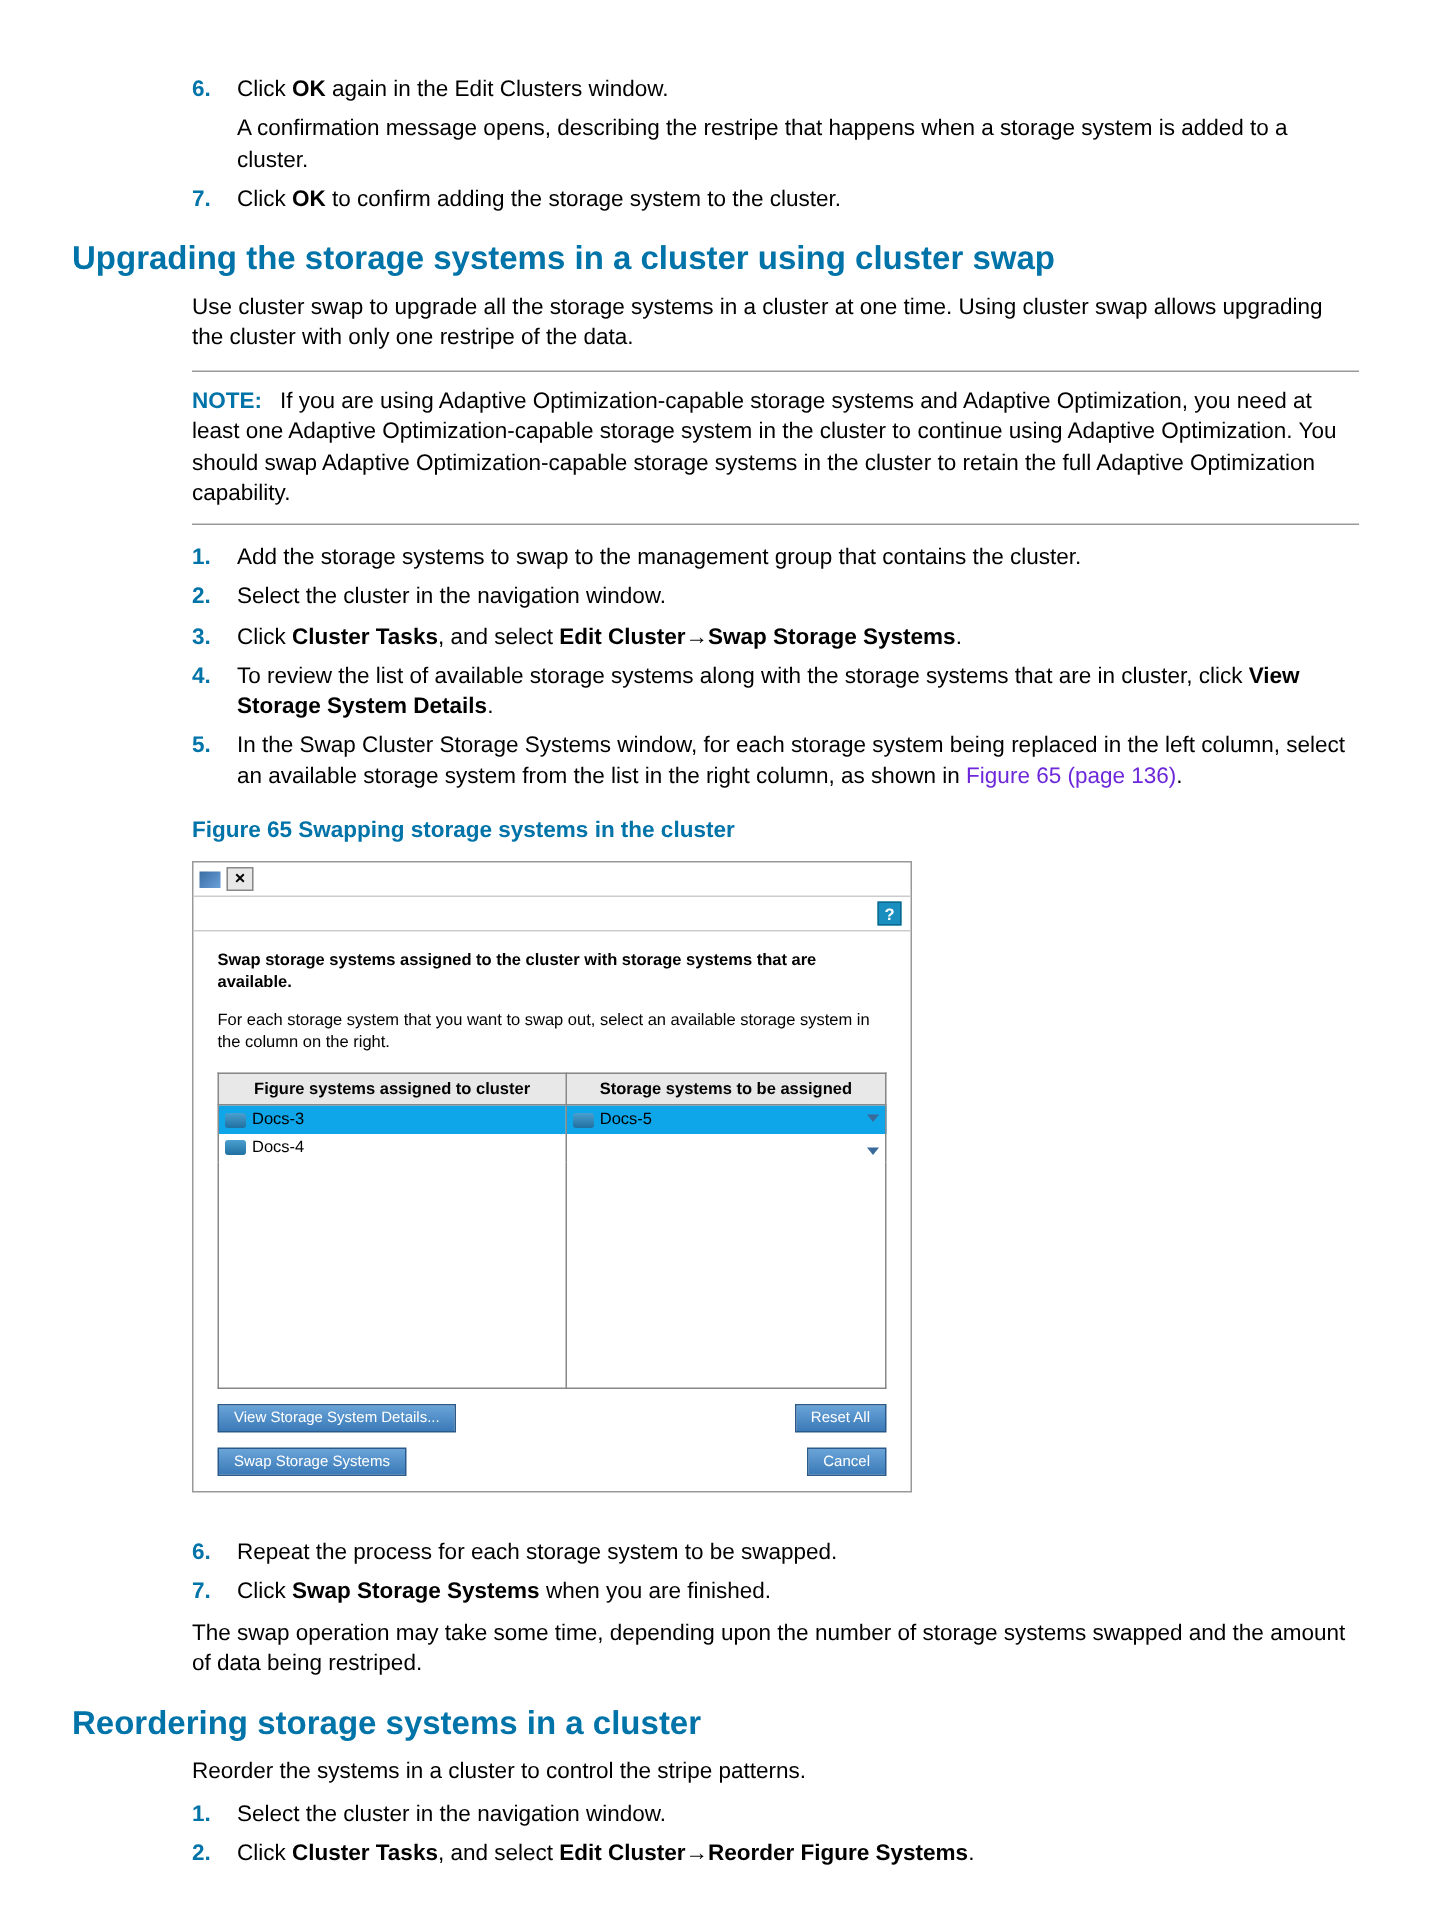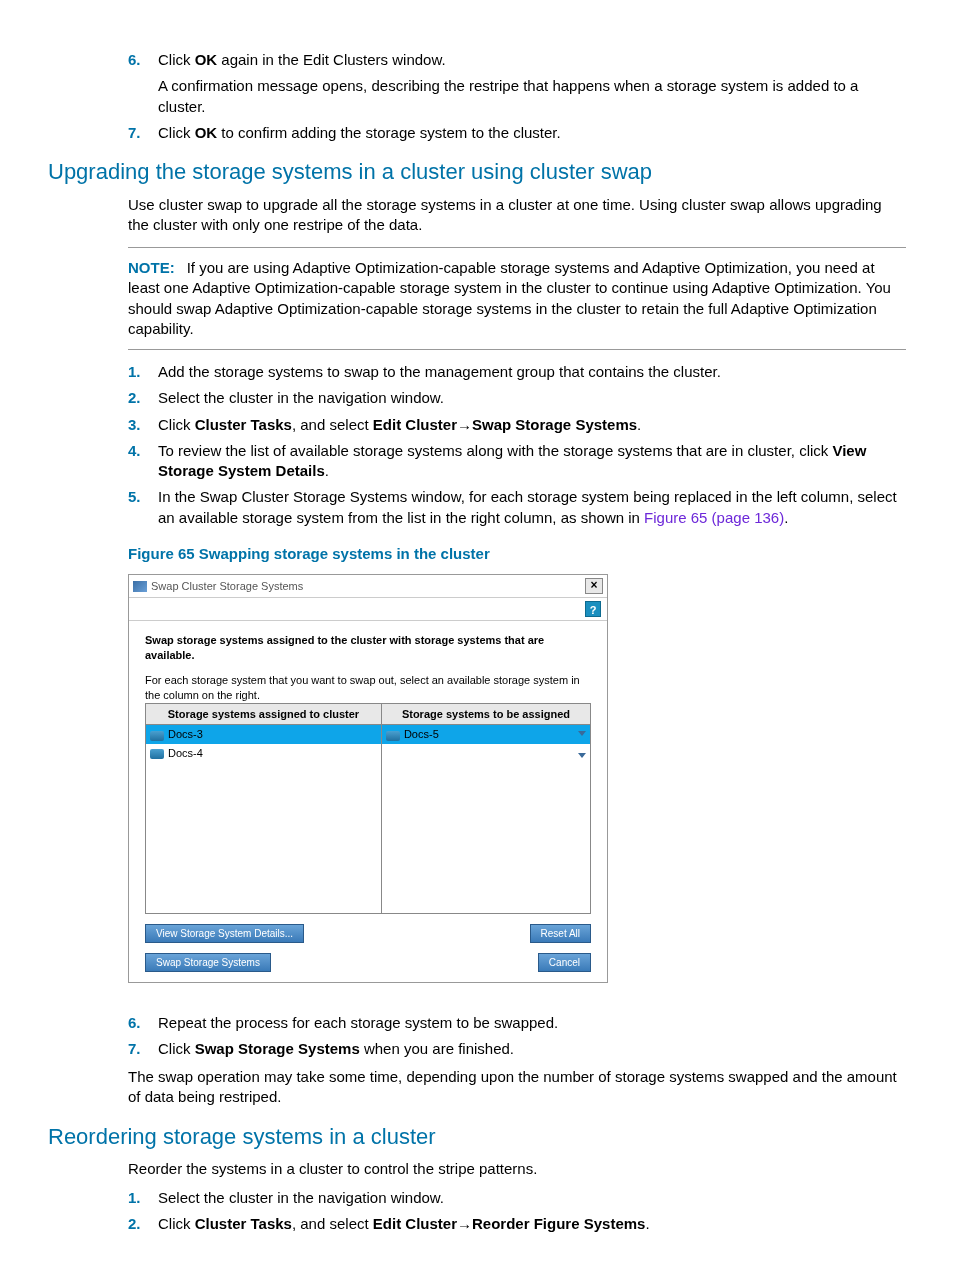--- a/index.html
+++ b/index.html
@@ -13,21 +13,21 @@
     line-height: 1.35;
   }
   .content { margin-left: 80px; }
   .ol-item { display: flex; margin-bottom: 6px; }
   .ol-num { color: #0073a8; font-weight: bold; min-width: 30px; }
   .ol-body { flex: 1; }
   .ol-sub { margin-top: 6px; }
   .bold { font-weight: bold; }
   h2 {
     color: #0073a8;
-    font-weight: normal;
+    font-weight: bold;
     font-size: 22px;
     margin: 14px 0 8px -80px;
   }
   .note-box {
     border-top: 1px solid #999;
     border-bottom: 1px solid #999;
     padding: 10px 0;
     margin: 12px 0;
   }
   .note-label { color: #0073a8; font-weight: bold; margin-right: 12px; }
@@ -74,21 +74,21 @@
     background: #1a8fbf;
     color: #fff;
     font-weight: bold;
     text-align: center;
     line-height: 16px;
     font-size: 11px;
     border: 1px solid #0d6a8f;
   }
   .dlg-body { padding: 12px 16px 10px 16px; }
   .dlg-instr1 { font-weight: bold; margin-bottom: 10px; font-size: 11px; }
-  .dlg-instr2 { margin-bottom: 0; font-size: 11px; }
+  .dlg-instr2 { margin-bottom: 12px; font-size: 11px; }
   .dlg-table {
     width: 100%;
     border: 1px solid #888;
     border-collapse: collapse;
     font-size: 11px;
   }
   .dlg-table th {
     background: #e8e8e8;
     font-weight: bold;
     padding: 3px 6px;
@@ -182,33 +182,32 @@
     <div class="ol-body">
       <span>In the Swap Cluster Storage Systems window, for each storage system being replaced in the left column, select an available storage system from the list in the right column, as shown in </span><span class="link">Figure 65 (page 136)</span><span>.</span>
     </div>
   </div>
 
   <div class="fig-caption">Figure 65 Swapping storage systems in the cluster</div>
 
   <div class="dialog">
     <div class="dlg-title">
       <div class="dlg-title-icon"></div>
-      <div class="dlg-title-text">Swap Cluster Storage Systems</div>
       <div class="dlg-close">×</div>
     </div>
     <div class="dlg-toolbar">
       <div class="dlg-help">?</div>
     </div>
     <div class="dlg-body">
       <div class="dlg-instr1">Swap storage systems assigned to the cluster with storage systems that are available.</div>
       <div class="dlg-instr2">For each storage system that you want to swap out, select an available storage system in the column on the right.</div>
       <table class="dlg-table">
         <tbody>
             <tr>
-          <th>Storage systems assigned to cluster</th>
+          <th>Figure systems assigned to cluster</th>
           <th>Storage systems to be assigned</th>
         </tr>
         <tr class="sel">
           <td><span class="drive-icon"></span><span>Docs-3</span></td>
           <td><span class="drive-icon"></span><span>Docs-5</span><span class="dd-arrow"></span></td>
         </tr>
         <tr>
           <td><span class="drive-icon"></span><span>Docs-4</span></td>
           <td>
                 <span class="dd-arrow"></span>

